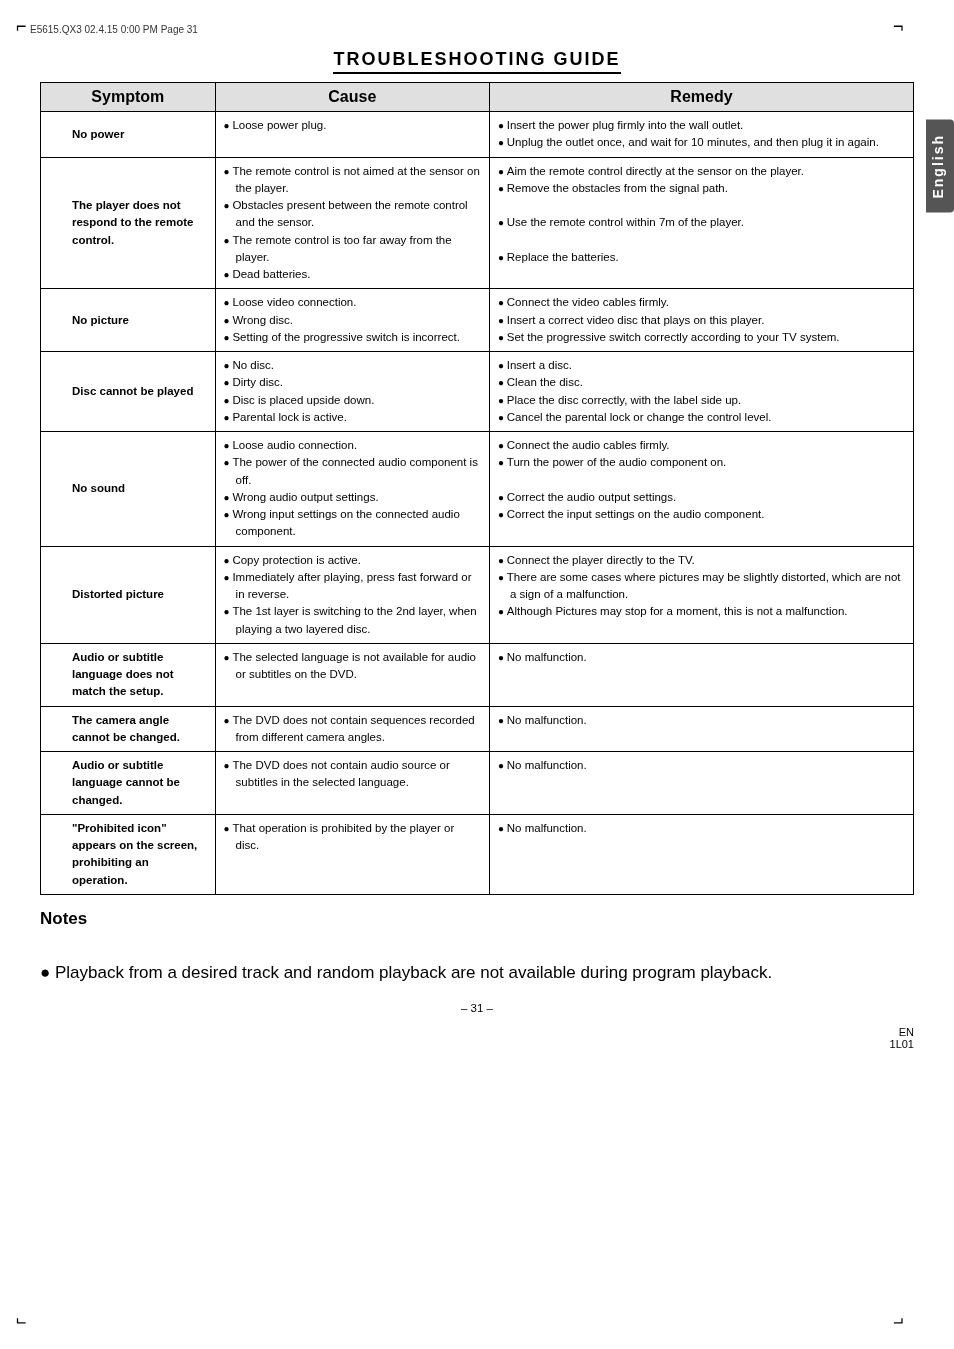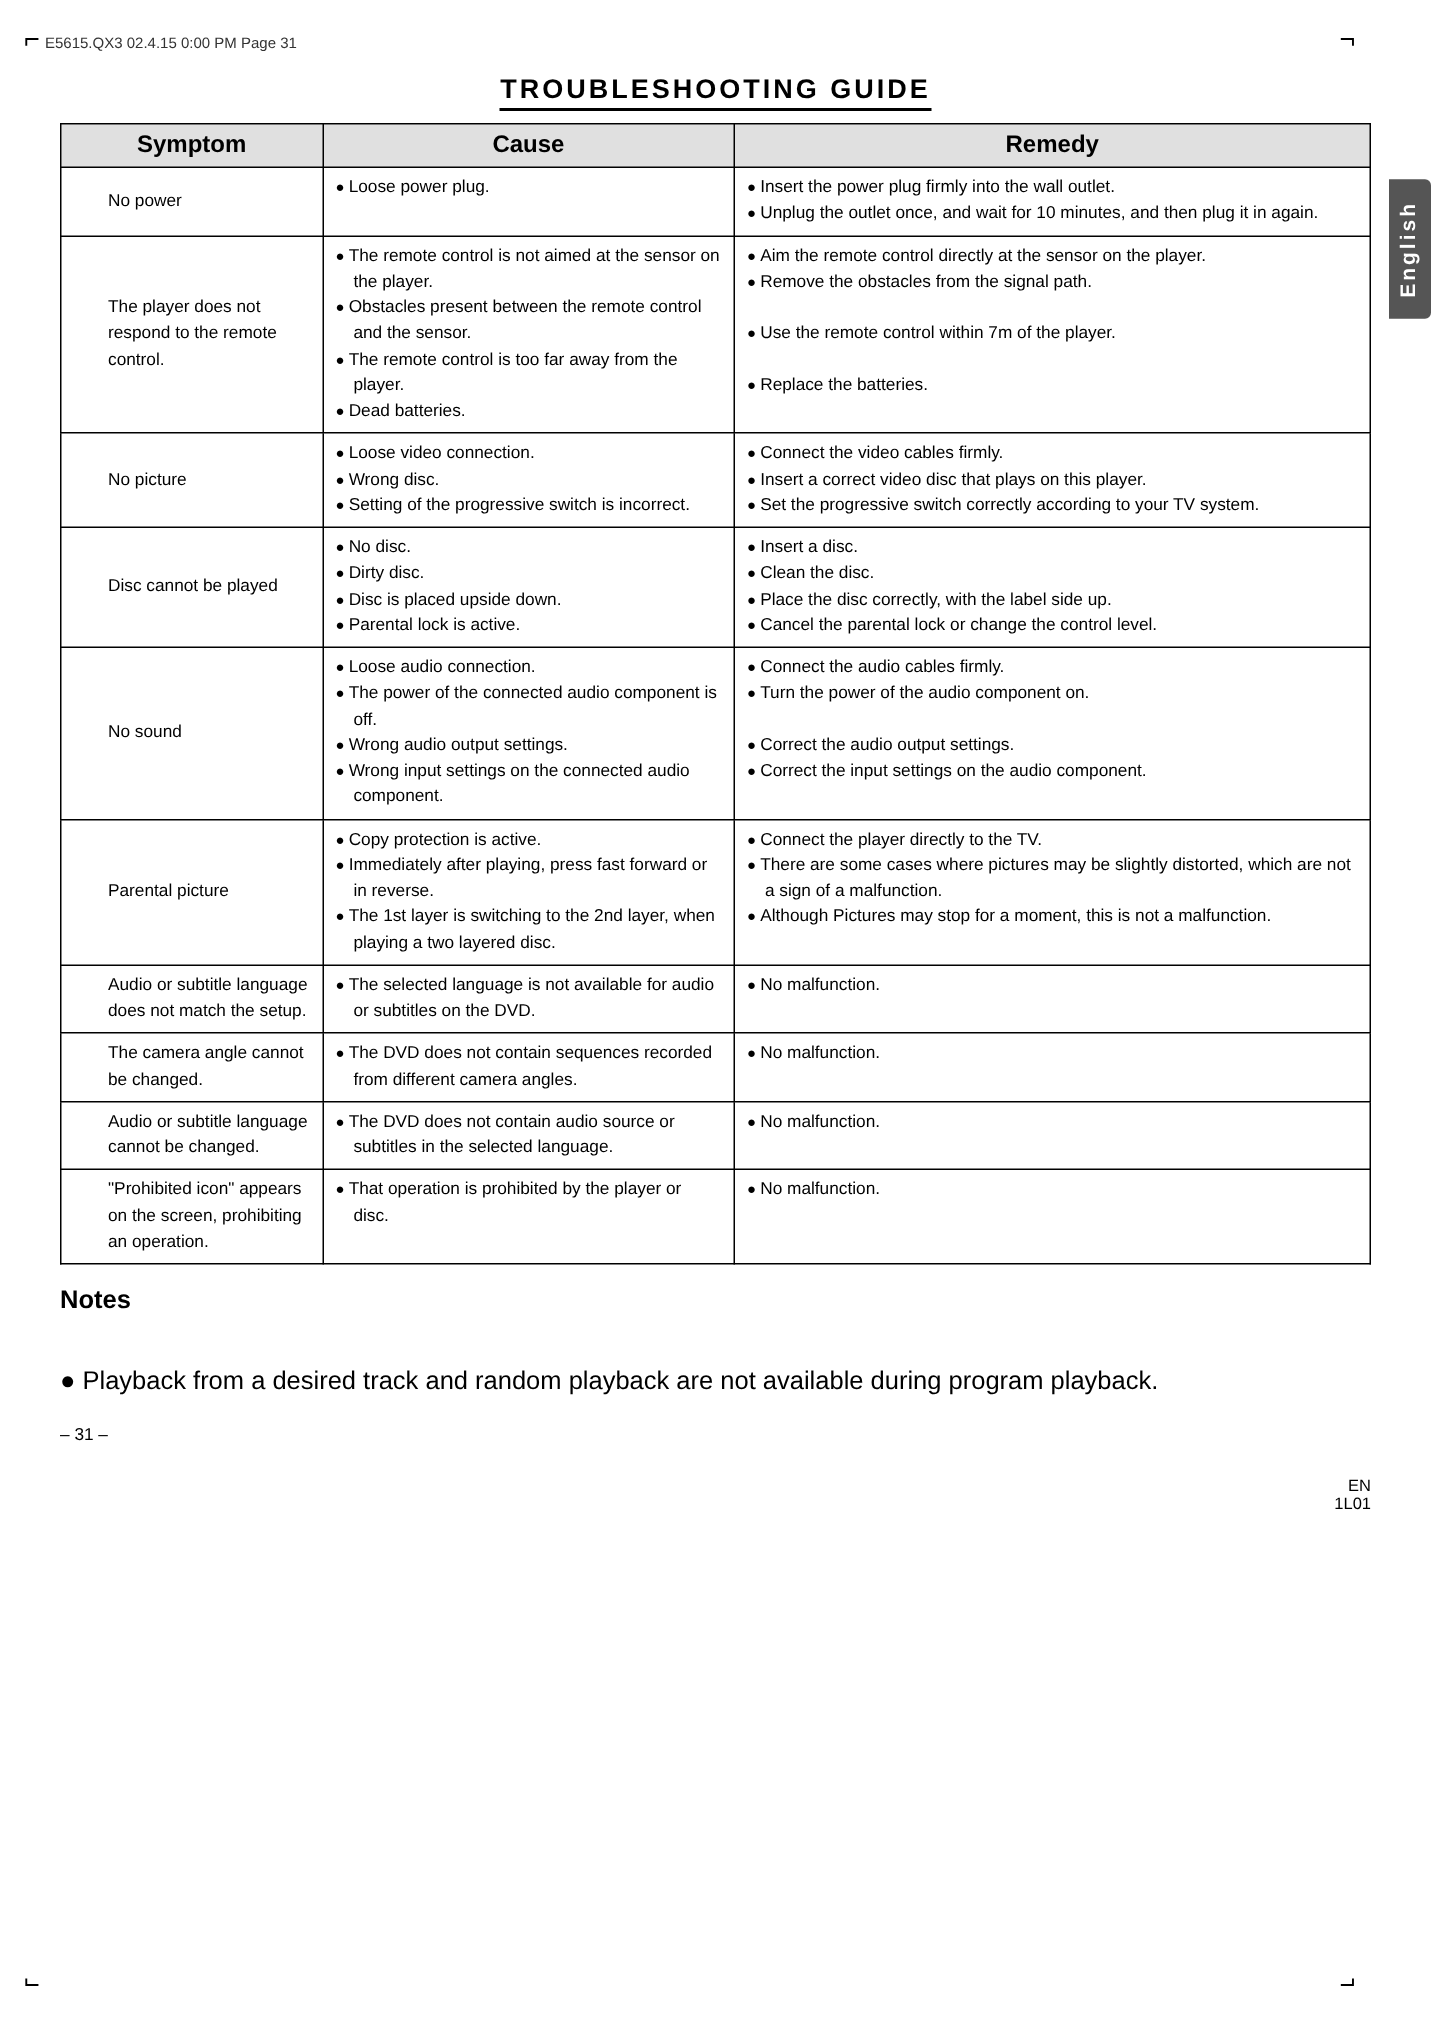--- a/index.html
+++ b/index.html
@@ -63,21 +63,21 @@
       font-size: 16px;
     }
     table td {
       border: 1px solid #000;
       padding: 5px 8px;
       vertical-align: top;
       line-height: 1.5;
     }
     table td.symptom-col {
       width: 140px;
-      font-weight: normal;
+      font-weight: bold;
       vertical-align: middle;
       padding-left: 31px;
     }
     table td.cause-col {
       width: 220px;
     }
     table td.remedy-col {
       width: 340px;
     }
     .bullet-item {
@@ -91,22 +91,22 @@
     }
     .notes-section {
       margin: 10px 40px 10px 40px;
       font-size: 17px;
       line-height: 1.6;
     }
     .notes-section .notes-title {
       font-weight: bold;
     }
     .page-number {
-      text-align: left;
-      margin: 16px 40px 22px 40px;
+      text-align: center;
+      margin: 16px 40px 12px 40px;
       font-size: 11.5px;
     }
     .en-code {
       text-align: right;
       margin: 0 40px;
       font-size: 11px;
     }
     
     .english-tab {
       position: absolute;
@@ -240,21 +240,21 @@
           <td class="remedy-col">
             <span class="bullet-item">Connect the audio cables firmly.</span>
             <span class="bullet-item">Turn the power of the audio component on.</span>
             <br>
             <span class="bullet-item">Correct the audio output settings.</span>
             <span class="bullet-item">Correct the input settings on the audio component.</span>
           </td>
         </tr>
 
         <tr>
-          <td class="symptom-col">Parental picture</td>
+          <td class="symptom-col">Distorted picture</td>
           <td class="cause-col">
             <span class="bullet-item">Copy protection is active.</span>
             <span class="bullet-item">Immediately after playing, press fast forward or in reverse.</span>
             <span class="bullet-item">The 1st layer is switching to the 2nd layer, when playing a two layered disc.</span>
           </td>
           <td class="remedy-col">
             <span class="bullet-item">Connect the player directly to the TV.</span>
             <span class="bullet-item">There are some cases where pictures may be slightly distorted, which are not a sign of a malfunction.</span>
             <span class="bullet-item">Although Pictures may stop for a moment, this is not a malfunction.</span>
           </td>

